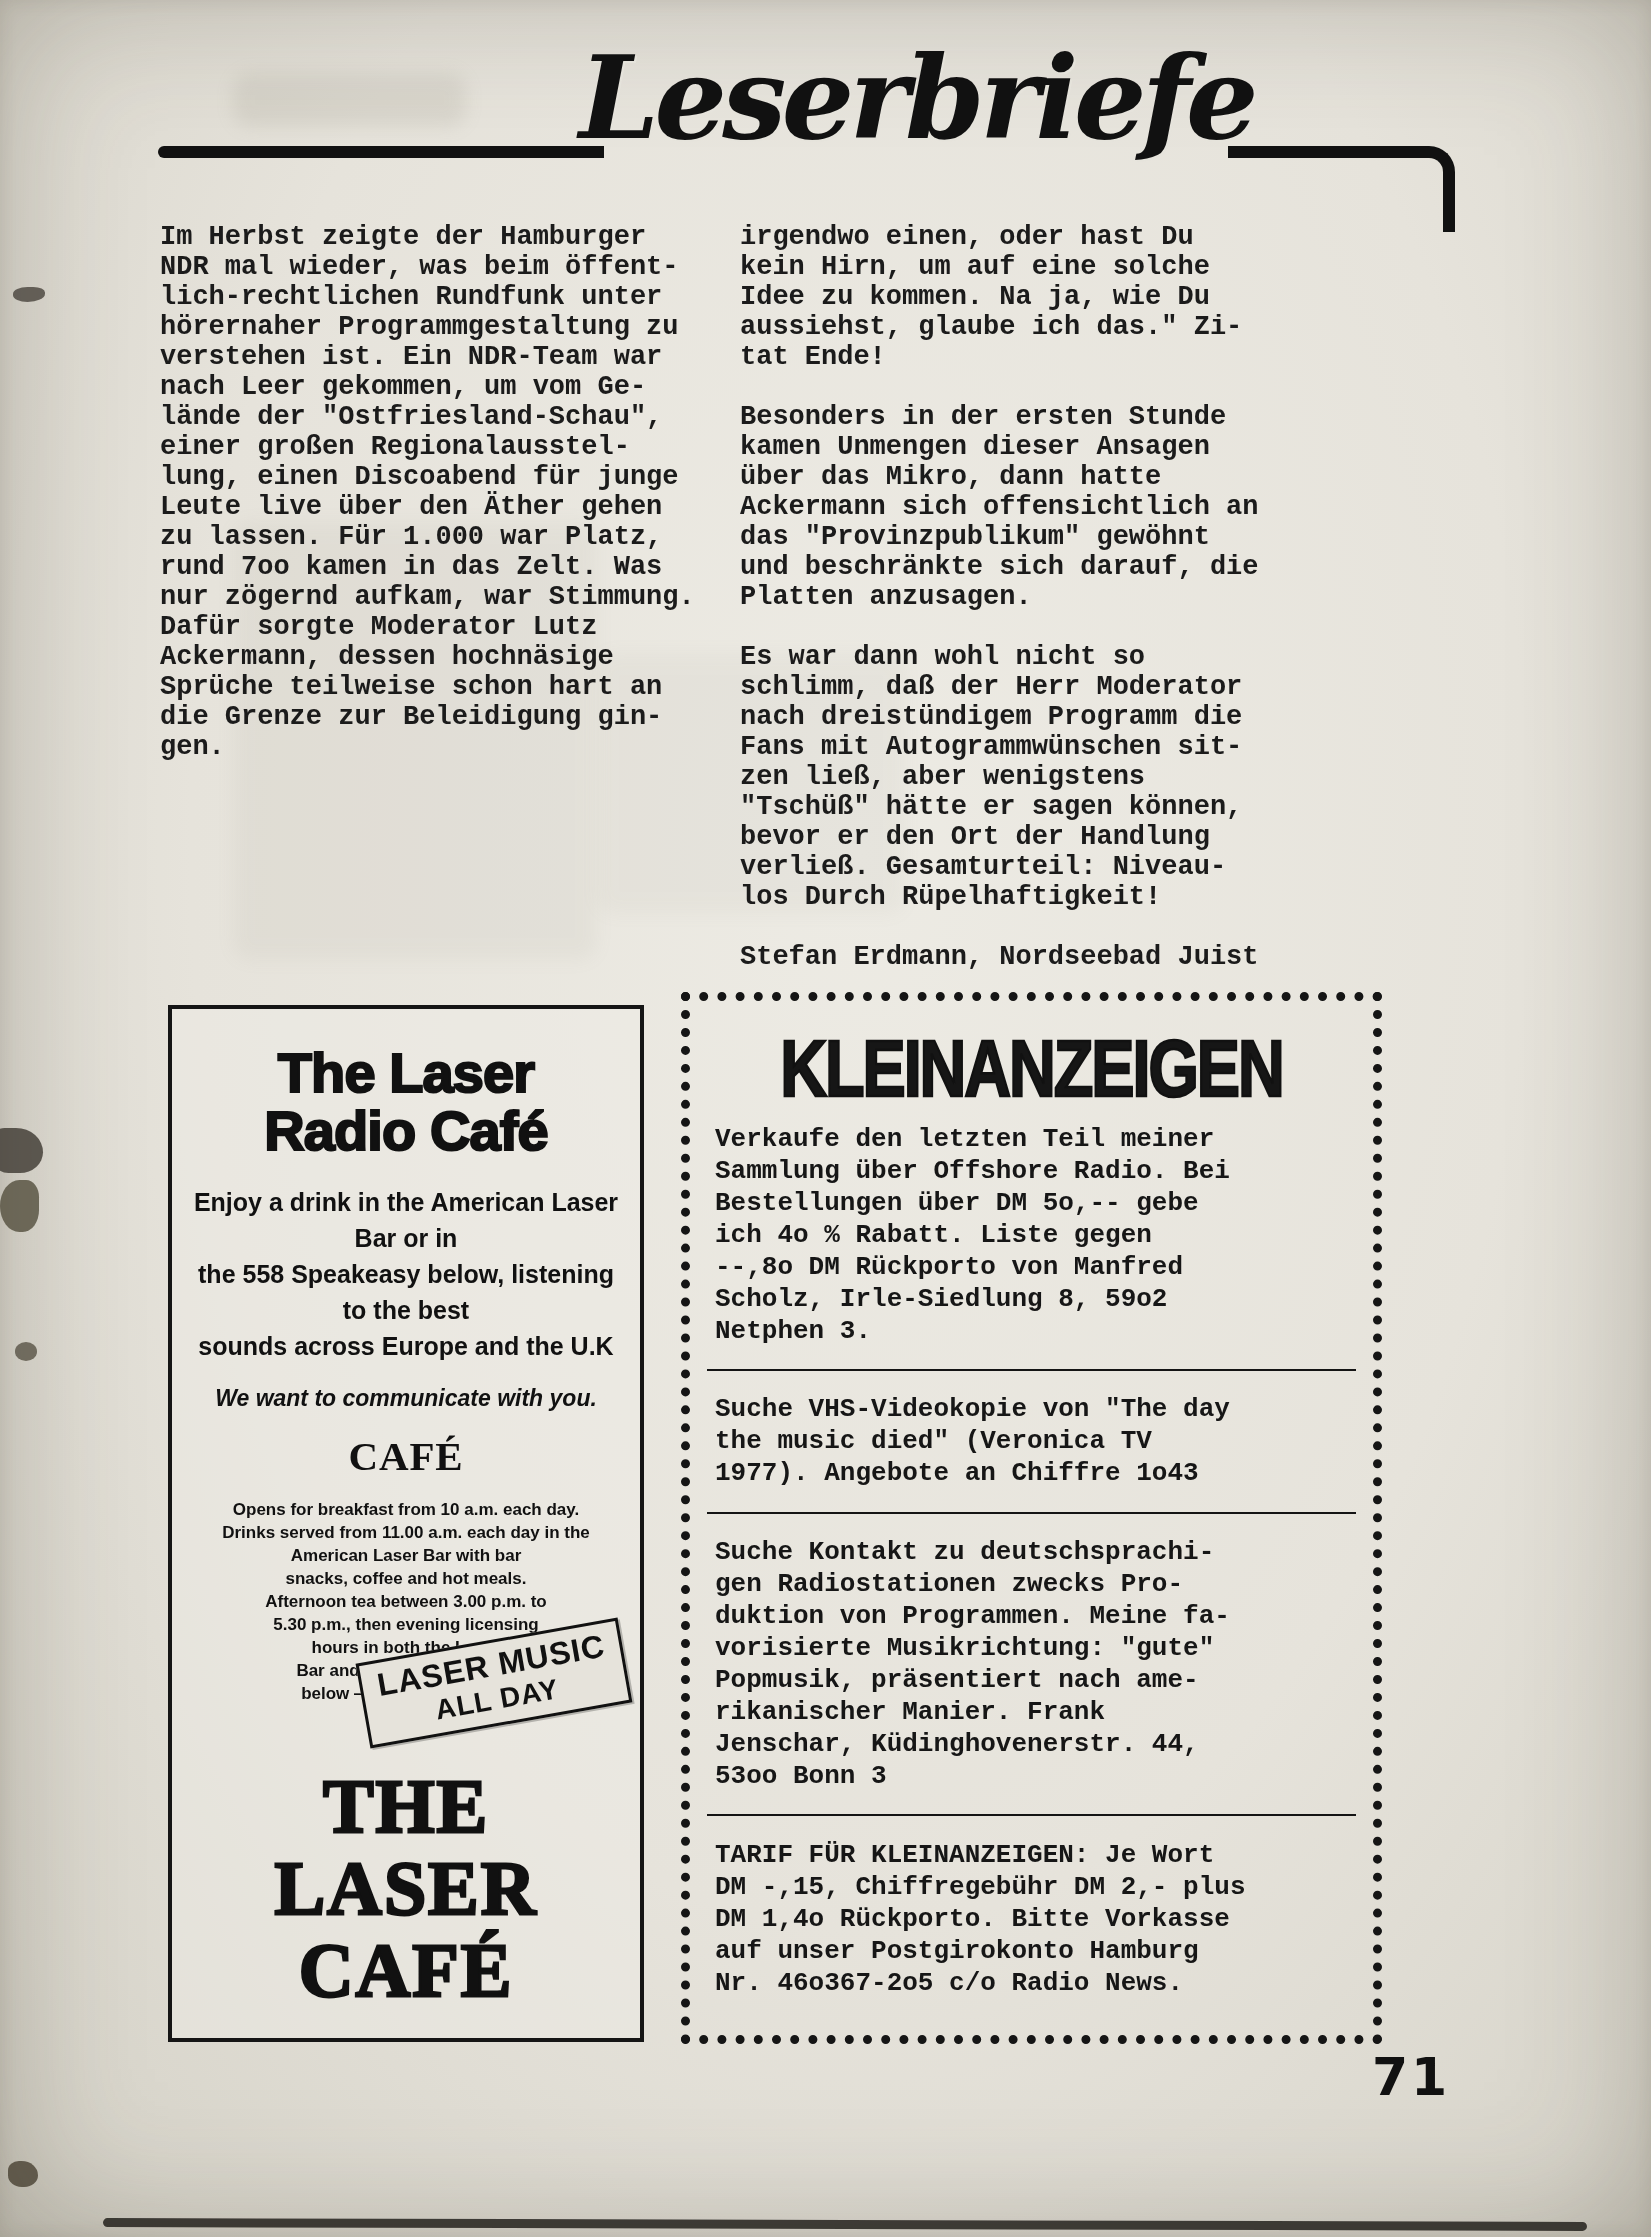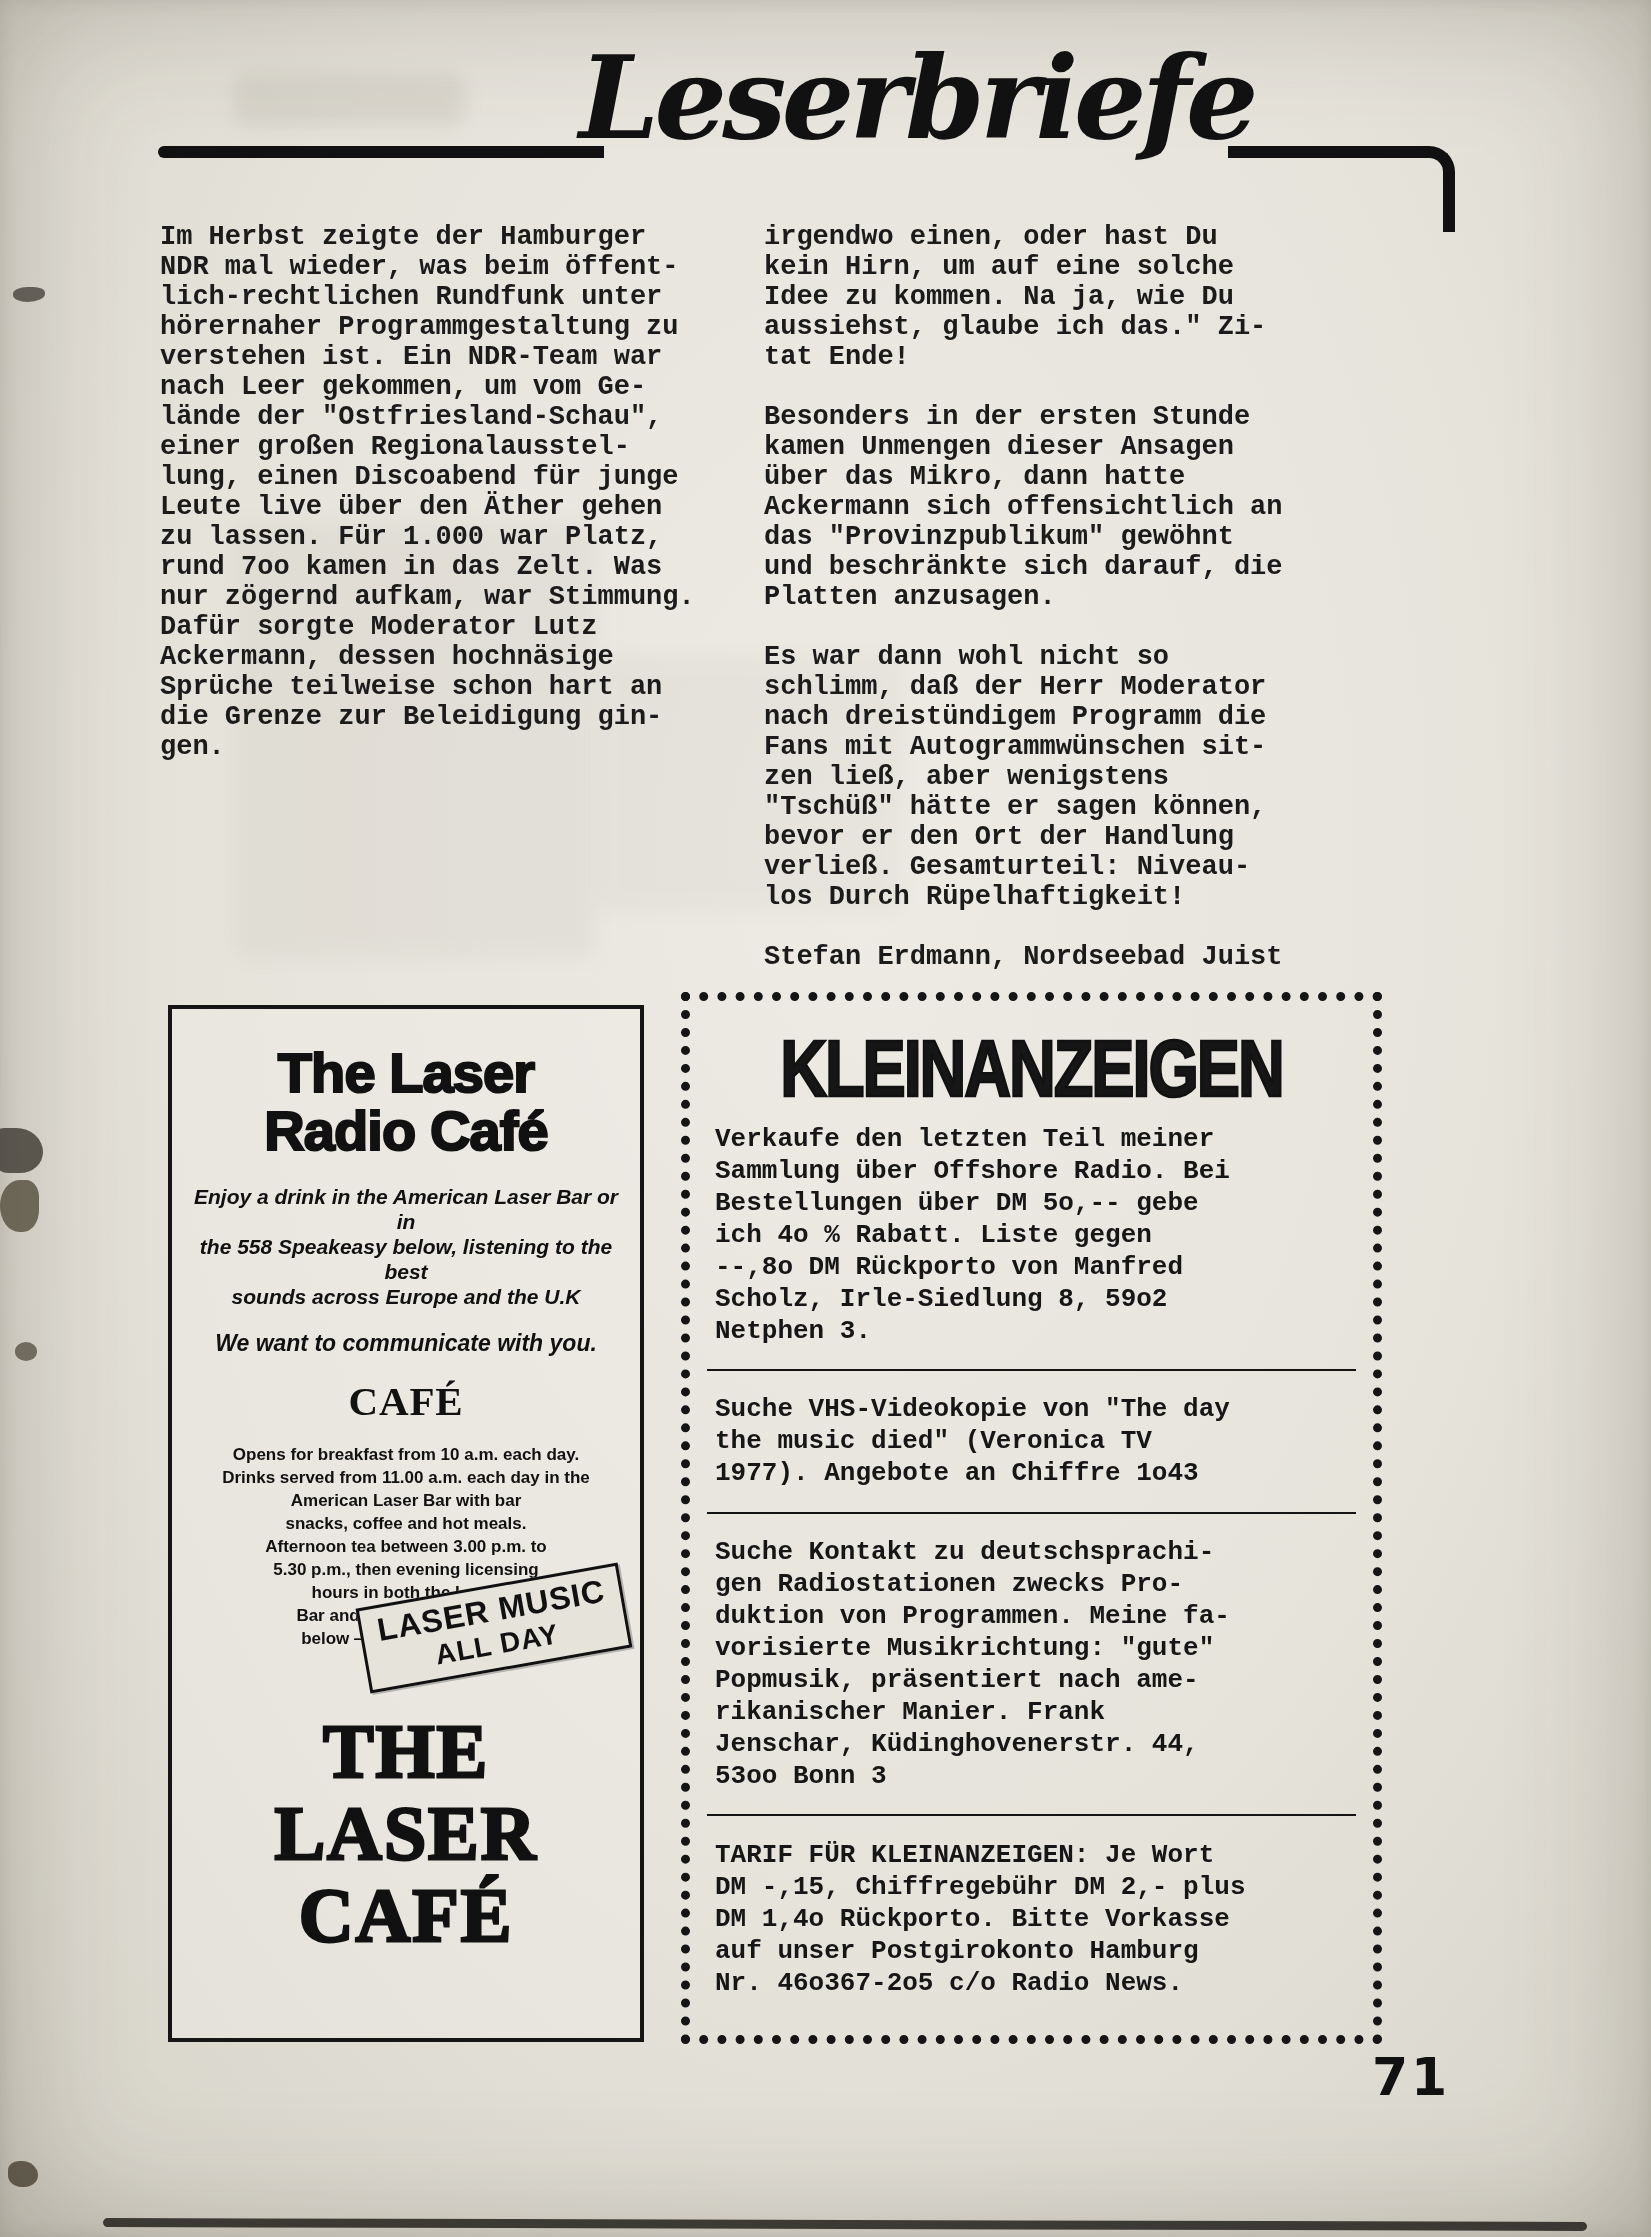--- a/index.html
+++ b/index.html
@@ -31,35 +31,35 @@
   .rule-left { position:absolute; left:0; top:95px; width:446px; height:12px; background:#111;
     border-radius:6.5px 0 0 6.5px; }
   .header-title { position:absolute; left:421px; top:-20.5px; color:#111;
     font-family:"DejaVu Serif", serif; font-style:italic; font-weight:bold;
     font-size:114px; letter-spacing:-4.7px; white-space:nowrap;
     text-shadow: 1.9px 1.9px 0 rgba(230,227,219,.9); }
   .rule-right { position:absolute; left:1070px; top:95px; width:227px; height:86px;
     border-top:12px solid #111; border-right:12px solid #111; border-top-right-radius:26px;
     box-sizing:border-box; }
   
-  .columns { position:absolute; left:160px; top:222px; width:1212px; display:flex; gap:45px;
+  .columns { position:absolute; left:160px; top:222px; width:1212px; display:flex; gap:21px;
     color:#1b1b1b; font-family:"Liberation Mono","DejaVu Sans Mono", monospace;
     font-weight:bold; font-size:27px; line-height:30px; }
   .col { width:559px; }
   .col p { margin:0 0 30px 0; white-space:pre-line; }
   .col p.signature { margin-bottom:0; }
   
   .boxes { position:absolute; left:168px; top:1005px; width:1214px; display:flex; gap:37px; }
   
   .laser-box { width:476px; height:1037px; box-sizing:border-box;
     border:4.7px solid #151515; padding:22.4px 18.6px; text-align:center; color:#111;
     background:rgba(238,236,229,.5); }
   .logo { margin-top:13px; font-family:"Liberation Sans", sans-serif; font-weight:bold;
     font-size:56px; line-height:58px; letter-spacing:-0.9px; -webkit-text-stroke:2.2px #111; }
-  .intro { margin:24px 0 0 0; font-weight:bold; font-size:21px; line-height:25px; white-space:pre-line;font-style:italic; }
+  .intro { margin:24px 0 0 0; font-weight:bold; font-size:25px; line-height:36px; white-space:pre-line; }
   .tagline { margin:20.5px 0 0 0; font-style:italic; font-weight:bold; font-size:23px; }
   .heading { margin-top:22.4px; font-family:"Liberation Serif", serif; font-weight:bold;
     font-size:41px; line-height:45px; letter-spacing:0.9px; }
   .details-wrap { position:relative; margin-top:18.6px; height:239px; }
   .details { margin:0; font-weight:bold; font-size:17px; line-height:23px; white-space:pre-line; }
   .badge { position:absolute; right:-5.6px; bottom:11.2px; transform:rotate(-10deg);
     border:3.7px solid #111; background:#e6e3db; padding:3.7px 15px 7.5px; box-shadow:1.9px 1.9px 0 rgba(20,20,20,.25); }
   .badge-l1 { font-weight:bold; font-size:32px; letter-spacing:0.9px; white-space:nowrap; }
   .badge-l2 { font-weight:bold; font-size:28px; letter-spacing:0.9px; }
   .big { margin-top:28px; font-family:"Liberation Serif", serif; font-weight:bold;

